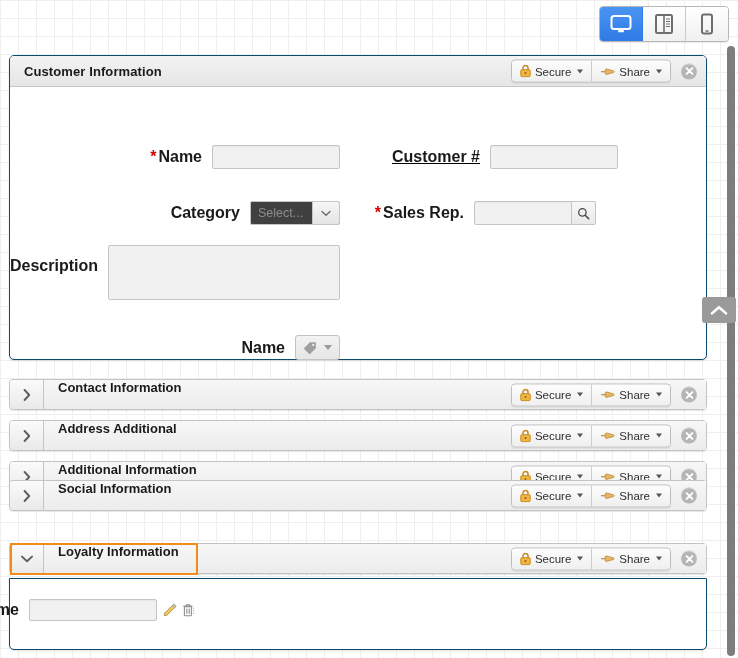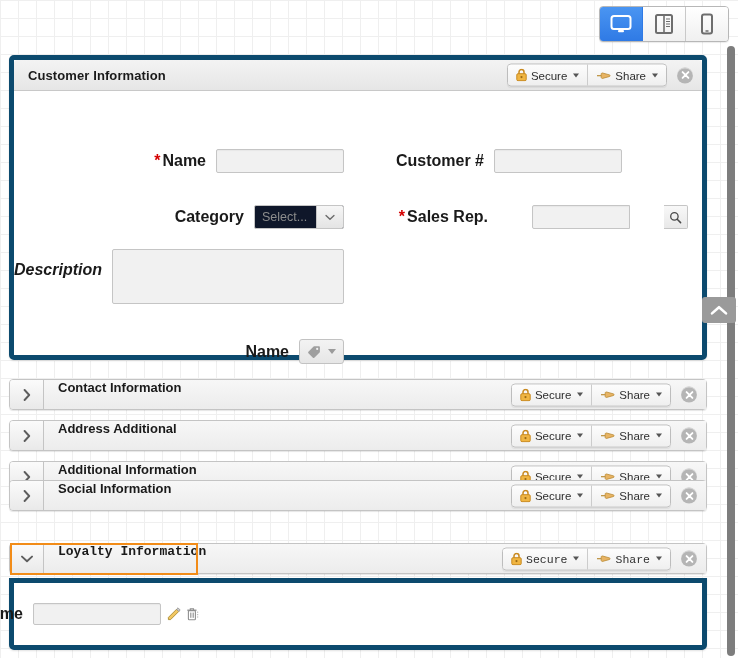--- a/index.html
+++ b/index.html
@@ -42,21 +42,21 @@
     border-right-color:#2f7ae5;
   }
   .device-btn svg { display:block; }
 
   
   .panel {
     position: absolute;
     left: 9px;
     width: 698px;
     background: #ffffff;
-    border: 5px solid #0c4a6e;
+    border: 1px solid #0c4a6e;
     border-radius: 5px;
     box-shadow: 0 1px 2px rgba(0,0,0,.12);
     box-sizing: border-box;
   }
   .panel-header {
     height: 31px;
     display: flex;
     align-items: center;
     background: linear-gradient(to bottom,#f3f3f3,#e6e6e6);
     border-bottom: 1px solid #c8c8c8;
@@ -180,21 +180,21 @@
   .txtarea {
     background: #f1f1f1;
     border: 1px solid #c5c5c5;
     border-radius: 2px;
     box-sizing: border-box;
   }
   .select-wrap {
     display: flex;
     border: 1px solid #c5c5c5;
     border-radius: 2px;
-    background: #0f172a;
+    background: #404040;
     height: 24px;
     box-sizing: border-box;
     overflow: hidden;
   }
   .select-text {
     flex: 1;
     display: flex; align-items: center;
     padding-left: 7px;
     font-size: 12.5px;
     color: #8c8c8c;
@@ -306,50 +306,50 @@
     </div>
   </div>
 
   <div class="form-body" style="height:272px;">
 
     <div class="field-row" style="left:0; top:58px; width:330px; justify-content:flex-end;">
       <span class="flabel"><span class="req">*</span><span>Name</span></span>
       <input class="txtinput" style="width: 128px; height: 24px; margin-left: 10px;" type="text" value="">
     </div>
 
-    <div class="field-row" style="left:340px; top:58px; width:330px; justify-content:flex-start;">
+    <div class="field-row" style="left:340px; top:58px; width:330px; justify-content:flex-start;text-decoration:underline;">
       <span class="flabel" style="width:130px;">Customer #</span>
       <input class="txtinput" style="width: 128px; height: 24px; margin-left: 10px;" type="text" value="">
     </div>
 
     <div class="field-row" style="left:0; top:114px; width:330px; justify-content:flex-end;">
       <span class="flabel">Category</span>
       <div class="select-wrap" style="width:90px;margin-left:10px;">
         <span class="select-text">Select...</span>
         <span class="select-arrow">
           <svg width="10" height="7" viewBox="0 0 10 7">
             <path d="M1 1.6 5 5.2 9 1.6" fill="none" stroke="#6b6b6b" stroke-width="1.4" stroke-linecap="round"></path>
           </svg>
         </span>
       </div>
     </div>
 
-    <div class="field-row" style="left:344px; top:114px; width:330px; justify-content:space-between;">
+    <div class="field-row" style="left:324px; top:114px; width:330px; justify-content:flex-start;">
       <span class="flabel" style="width:130px;"><span class="req">*</span><span>Sales Rep.</span></span>
       <input class="txtinput" style="width: 98px; height: 24px; margin-left: 10px; border-radius: 2px 0px 0px 2px;" type="text" value="">
       <span class="search-btn">
         <svg width="13" height="13" viewBox="0 0 13 13">
           <circle cx="5.4" cy="5.4" r="3.7" fill="none" stroke="#4a4a4a" stroke-width="1.3"></circle>
           <line x1="8.2" y1="8.2" x2="11.6" y2="11.6" stroke="#4a4a4a" stroke-width="1.5" stroke-linecap="round"></line>
         </svg>
       </span>
     </div>
 
     <div class="field-row" style="left:0; top:158px; width:330px; justify-content:flex-end; align-items:flex-start;">
-      <span class="flabel" style="margin-top:12px;font-style:italic;">Description</span>
+      <span class="flabel" style="margin-top:12px;">Description</span>
       <textarea class="txtarea" style="width: 456px; height: 55px; margin-left: 10px; resize: none;"></textarea>
     </div>
 
     <div class="field-row" style="left:0; top:248px; width:330px; justify-content:flex-end;">
       <span class="flabel">Name</span>
       <div class="tag-btn" style="margin-left:10px;">
         <svg width="14" height="14" viewBox="0 0 14 14">
           <path d="M7.3 1.2H12a.9.9 0 0 1 .9.9v4.6a1 1 0 0 1-.3.7l-5.3 5.3a1 1 0 0 1-1.4 0L1.4 8.2a1 1 0 0 1 0-1.4l5.2-5.3a1 1 0 0 1 .7-.3z" fill="#9f9f9f"></path>
           <circle cx="10.2" cy="3.9" r="1.1" fill="#f2f2f2"></circle>
         </svg>
@@ -497,21 +497,21 @@
       </div>
       <div class="close-btn">
         <svg width="9" height="9" viewBox="0 0 9 9">
           <path d="M1.6 1.6 7.4 7.4M7.4 1.6 1.6 7.4" stroke="#ffffff" stroke-width="1.9" stroke-linecap="round"></path>
         </svg>
       </div>
     </div>
   </div>
 </div>
 
-<div class="section-row" style="top:543px;font-family:Liberation Mono, monospace;">
+<div class="section-row" style="top:543px;">
   <div class="sec-toggle">
     <svg width="12" height="8" viewBox="0 0 12 8">
       <path d="M1 1.6 6 6.2 11 1.6" fill="none" stroke="#5d5d5d" stroke-width="1.9" stroke-linecap="round" stroke-linejoin="round"></path>
     </svg>
   </div>
   <div class="sec-label-wrap">
     <span class="sec-label">Loyalty Information</span>
     <div class="hdr-controls">
       <div class="btn-group">
         <div class="hdr-btn">

